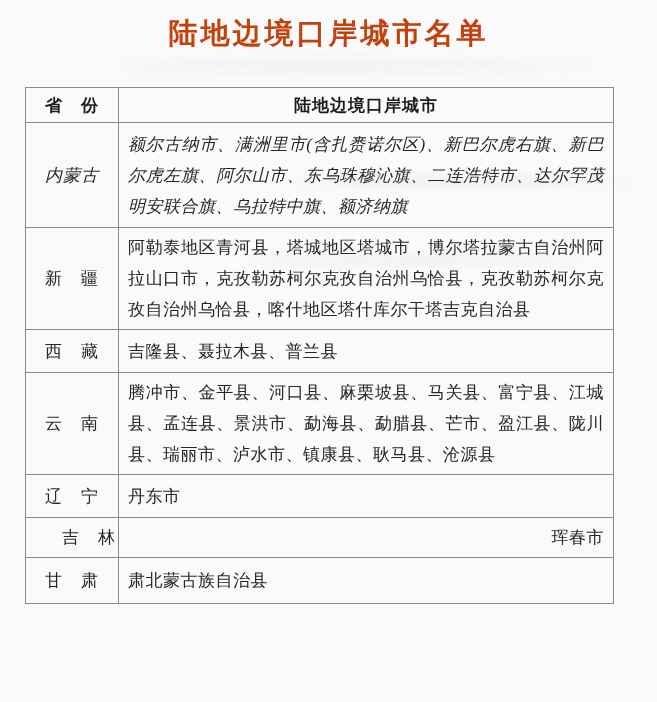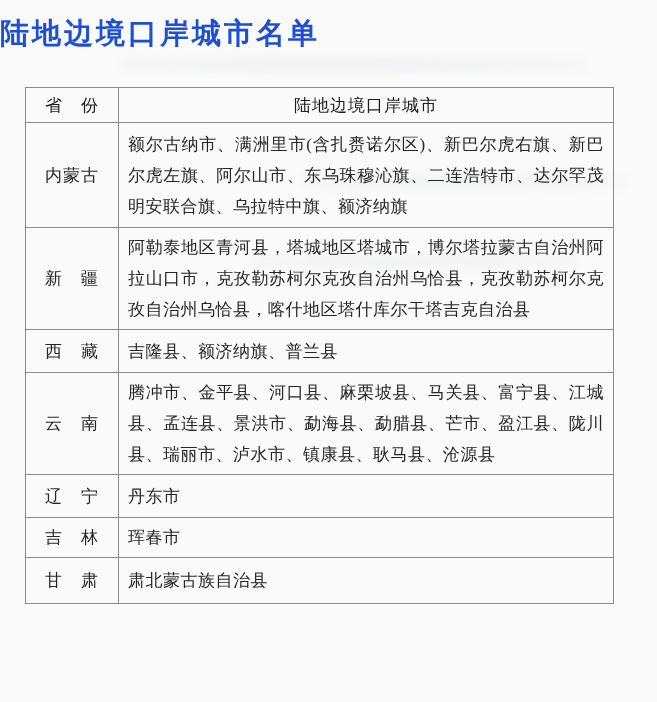--- a/index.html
+++ b/index.html
@@ -27,24 +27,25 @@
   }
   .smudge.s1 { left: 120px; top: 52px;  width: 470px; height: 26px; }
   .smudge.s2 { left: 300px; top: 170px; width: 330px; height: 24px; }
   .smudge.s3 { left: 250px; top: 250px; width: 330px; height: 22px; }
 
   .doc-title {
     position: absolute;
     left: 0;
     top: 14px;
     width: 100%;
+    text-align: center;
     font-size: 29px;
     font-weight: bold;
     letter-spacing: 3px;
-    color: #1d4ed8;
+    color: #c2410c;
     font-family: "Liberation Serif", "DejaVu Serif", serif;
   }
 
   table.border-table {
     position: absolute;
     left: 25px;
     top: 87px;
     width: 589px;
     border-collapse: collapse;
     table-layout: fixed;
@@ -53,21 +54,21 @@
   table.border-table col.c-province { width: 93px; }
   table.border-table th,
   table.border-table td {
     border: 1px solid #8a8a8a;
     vertical-align: middle;
     font-size: 17px;
     color: #262626;
   }
   table.border-table th {
     font-family: "Liberation Sans", "DejaVu Sans", sans-serif;
-    font-weight: normal;
+    font-weight: bold;
     color: #1c1c1c;
     height: 34px;
     text-align: center;
     letter-spacing: 1px;
     padding: 0;
   }
   td.province-cell {
     text-align: center;
     letter-spacing: 1px;
     padding: 2px 2px;
@@ -77,27 +78,27 @@
   td.cities-cell {
     padding: 4px 9px 4px 9px;
     line-height: 31px;
     text-align: justify;
     text-justify: inter-character;
     letter-spacing: 0.5px;
     color: #272727;
   }
   
   tr.r-hlj  td { height: 62px; }
-  tr.r-nmg  td { height: 96px; }
+  tr.r-nmg  td { height: 96px; font-style: italic; }
   tr.r-xj   td { height: 91px; }
   tr.r-xz   td { height: 34px; margin-top: 29px; }
   tr.r-yn   td { height: 91px; }
   tr.r-gx   td { height: 64px; }
   tr.r-ln   td { height: 34px; }
-  tr.r-jl   td { height: 30px; }
+  tr.r-jl   td { height: 30px; text-align: right; }
   tr.r-gs   td { height: 37px; }
 </style>
 </head>
 <body>
 
 <div class="smudge s1"></div>
 <div class="smudge s2"></div>
 <div class="smudge s3"></div>
 
 <div class="doc-title">陆地边境口岸城市名单</div>
@@ -117,21 +118,21 @@
     <tr class="r-nmg">
       <td class="province-cell">内蒙古</td>
       <td class="cities-cell">额尔古纳市、满洲里市(含扎赉诺尔区)、新巴尔虎右旗、新巴尔虎左旗、阿尔山市、东乌珠穆沁旗、二连浩特市、达尔罕茂明安联合旗、乌拉特中旗、额济纳旗</td>
     </tr>
     <tr class="r-xj">
       <td class="province-cell">新　疆</td>
       <td class="cities-cell">阿勒泰地区青河县，塔城地区塔城市，博尔塔拉蒙古自治州阿拉山口市，克孜勒苏柯尔克孜自治州乌恰县，克孜勒苏柯尔克孜自治州乌恰县，喀什地区塔什库尔干塔吉克自治县</td>
     </tr>
     <tr class="r-xz">
       <td class="province-cell">西　藏</td>
-      <td class="cities-cell">吉隆县、额济纳旗、普兰县</td>
+      <td class="cities-cell">吉隆县、聂拉木县、普兰县</td>
     </tr>
     <tr class="r-yn">
       <td class="province-cell">云　南</td>
       <td class="cities-cell">腾冲市、金平县、河口县、麻栗坡县、马关县、富宁县、江城县、孟连县、景洪市、勐海县、勐腊县、芒市、盈江县、陇川县、瑞丽市、泸水市、镇康县、耿马县、沧源县</td>
     </tr>
     <tr class="r-ln">
       <td class="province-cell">辽　宁</td>
       <td class="cities-cell">丹东市</td>
     </tr>
     <tr class="r-jl">

